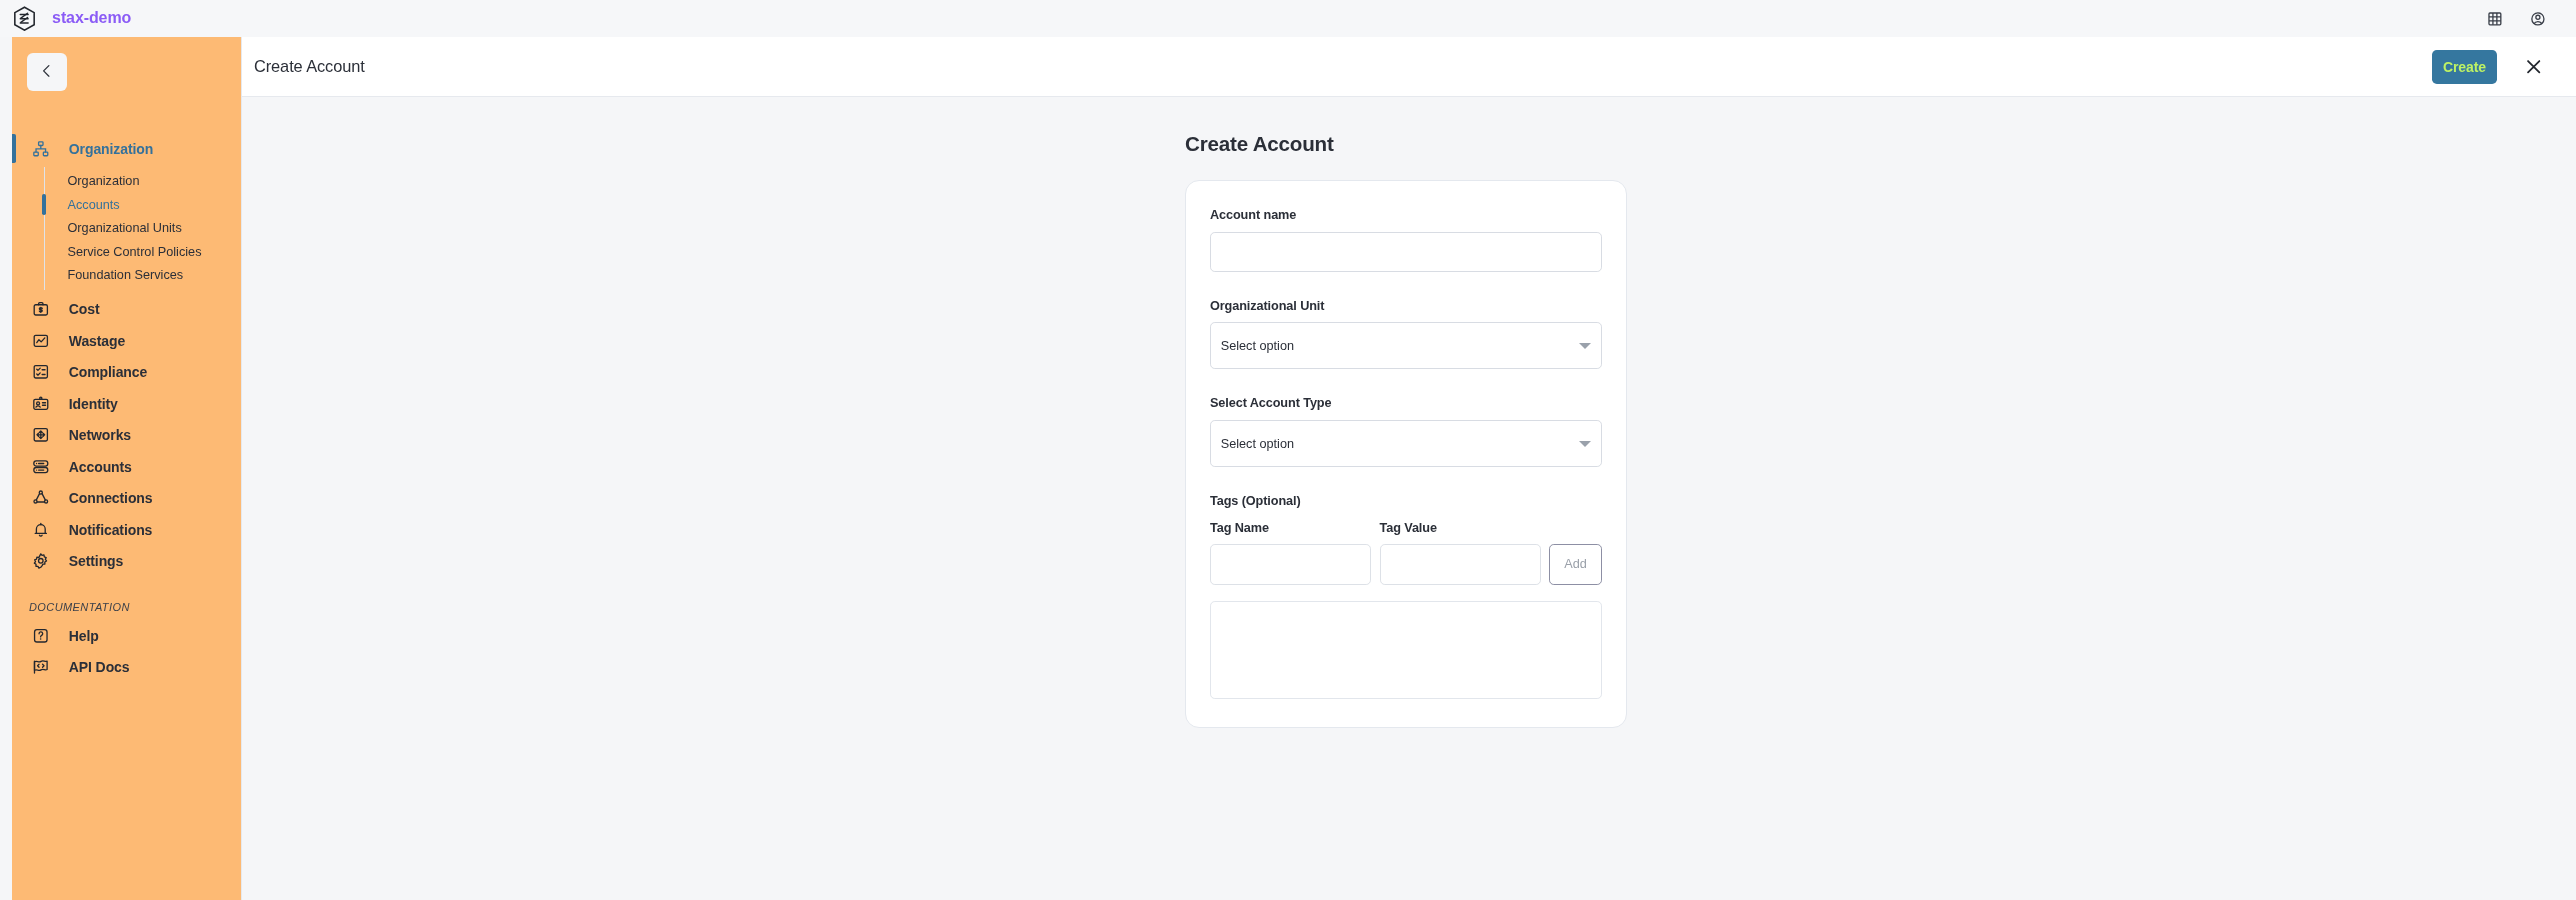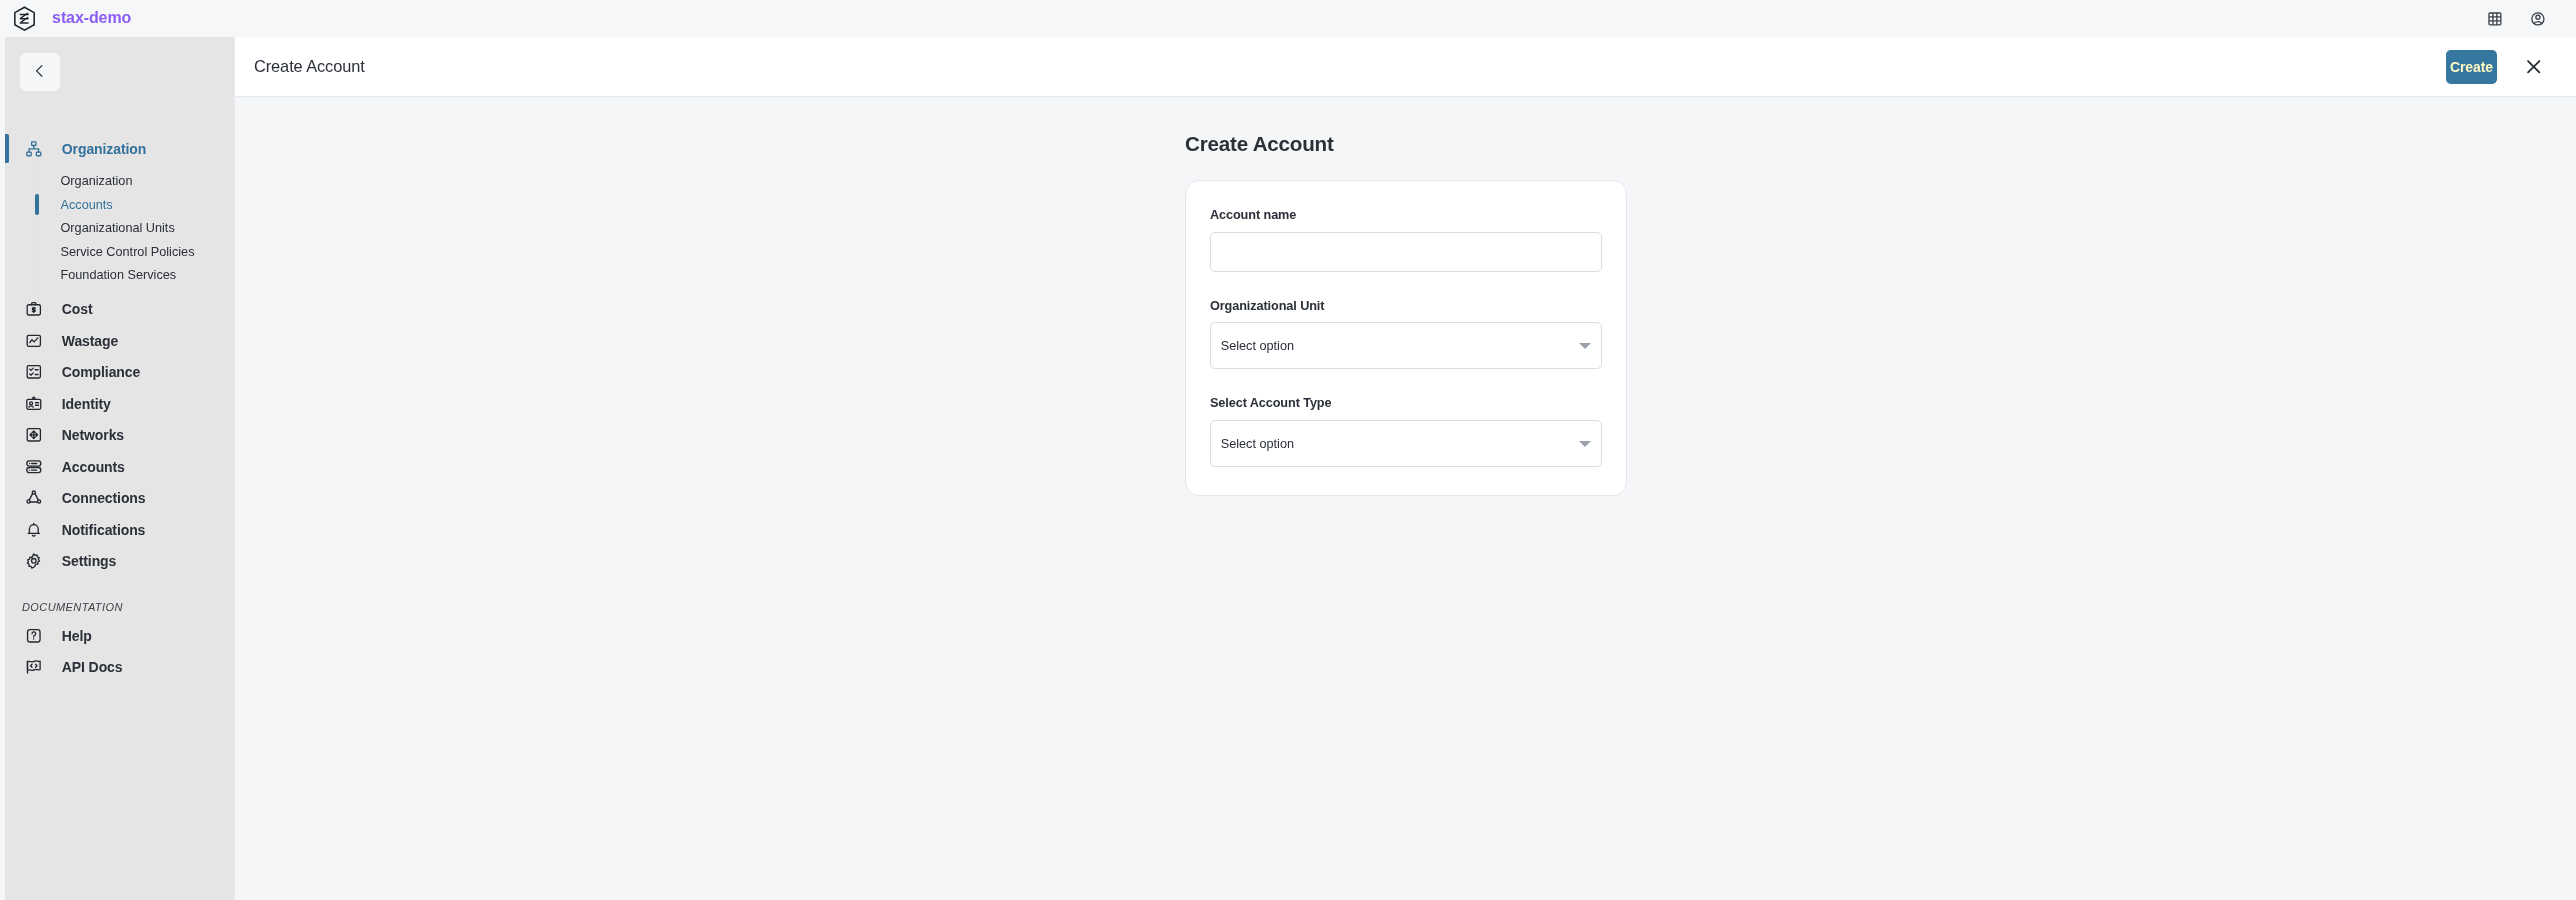--- a/index.html
+++ b/index.html
@@ -47,24 +47,24 @@
   .topbar-icon {
     width: 23px; height: 23px;
     display: flex; align-items: center; justify-content: center;
     color: #3a3f49;
     cursor: pointer;
   }
 
   
   .sidebar {
     position: absolute;
-    top: 37px; left: 5px;
+    top: 37px; left: 12px;
     width: 230px;
     height: 863px;
-    background: #e5e5e5;
+    background: #fdba74;
     border-right: 0.6px solid #e6e9ee;
     z-index: 20;
     overflow: hidden;
   }
   .collapse-btn {
     position: absolute;
     top: 16.4px; left: 14.5px;
     width: 40px; height: 38px;
     background: #f5f6f8;
     border-radius: 6px;
@@ -172,25 +172,25 @@
     letter-spacing: -0.1px;
   }
   .page-header-actions {
     margin-left: auto;
     display: flex;
     align-items: center;
     gap: 20.6px;
   }
   .btn-primary {
     background: #35779f;
-    color: #fef9c3;
+    color: #bef264;
     border: none;
     border-radius: 4.8px;
     height: 34px;
-    padding: 0 4px;
+    padding: 0 11px;
     font-size: 14px;
     font-weight: bold;
     font-family: "Liberation Sans", sans-serif;
     cursor: pointer;
     letter-spacing: -0.1px;
   }
   .close-btn {
     width: 31.5px; height: 31.5px;
     display: flex; align-items: center; justify-content: center;
     cursor: pointer;
@@ -561,17 +561,33 @@
       </div>
 
       <div class="field">
         <label class="field-label">Select Account Type</label>
         <div class="select-box">
           <span class="select-value">Select option</span>
           <span class="select-caret"></span>
         </div>
       </div>
 
+      <div class="field">
+        <div class="tags-title">Tags (Optional)</div>
+
+        <div class="tag-row-labels">
+          <div class="tag-col-label name">Tag Name</div>
+          <div class="tag-col-label value">Tag Value</div>
+        </div>
+
+        <div class="tag-row-inputs">
+          <input class="tag-input" type="text" placeholder="" style="">
+          <input class="tag-input" type="text" placeholder="" style="">
+          <button class="btn-add">Add</button>
+        </div>
+
+        <div class="tags-list-box"></div>
+      </div>
 
     </div>
   </div>
 </div>
 
 
 </body></html>

